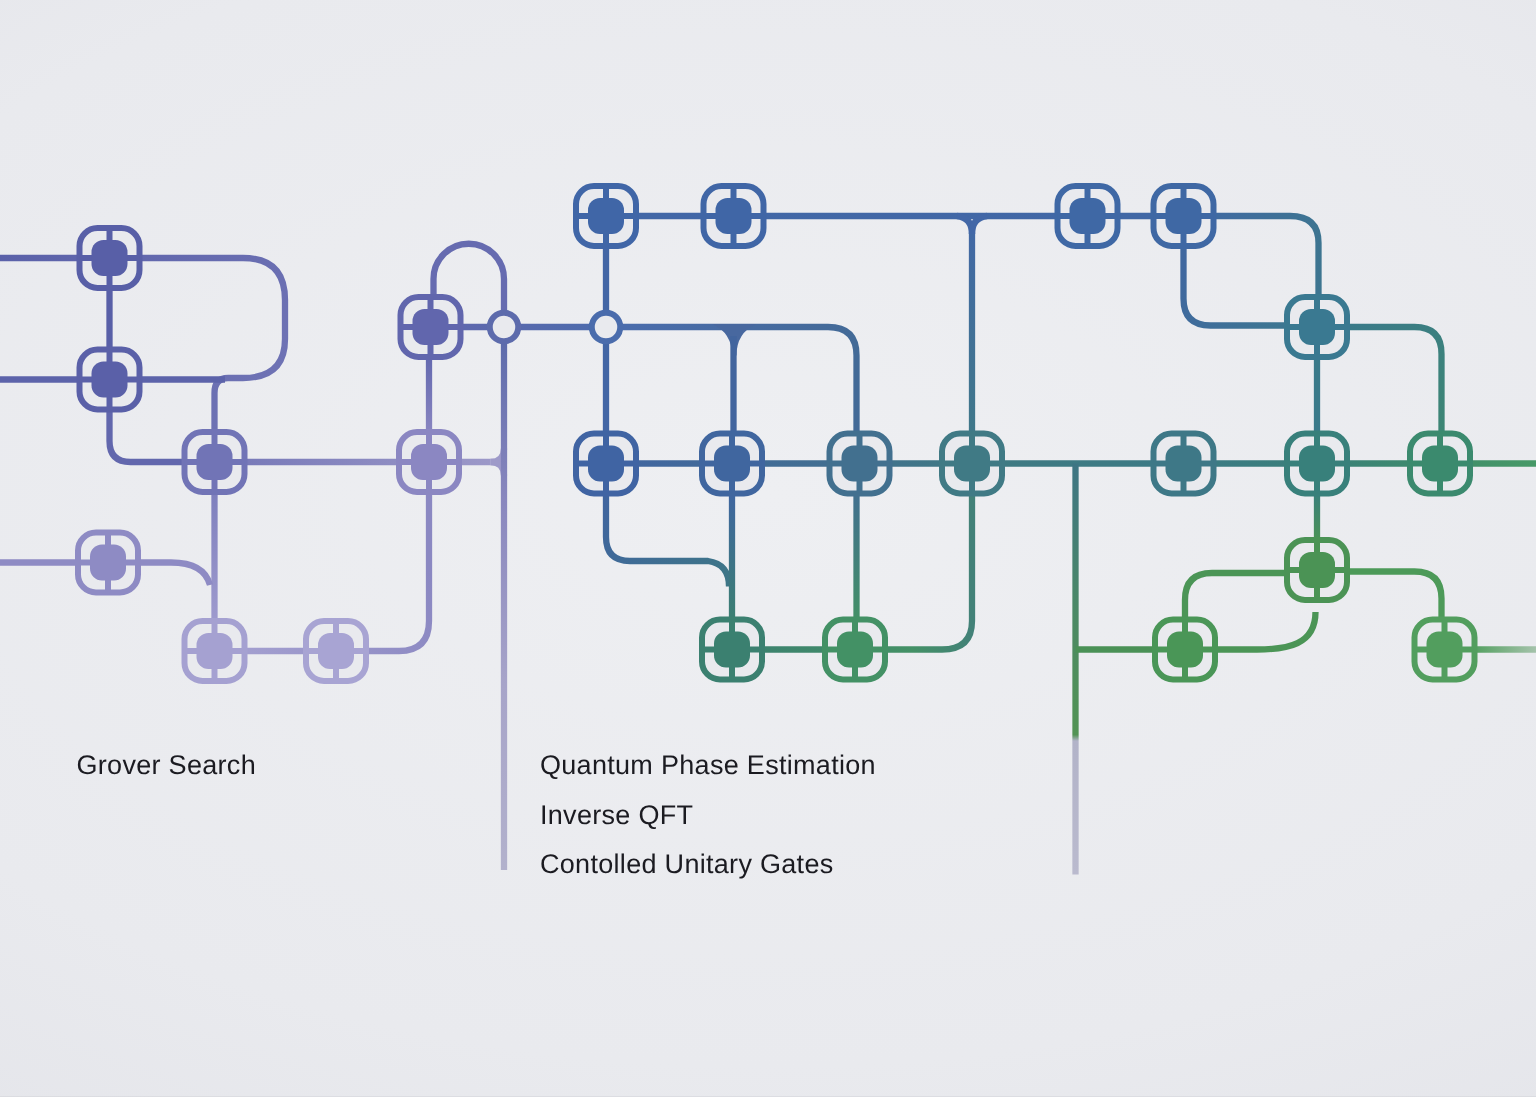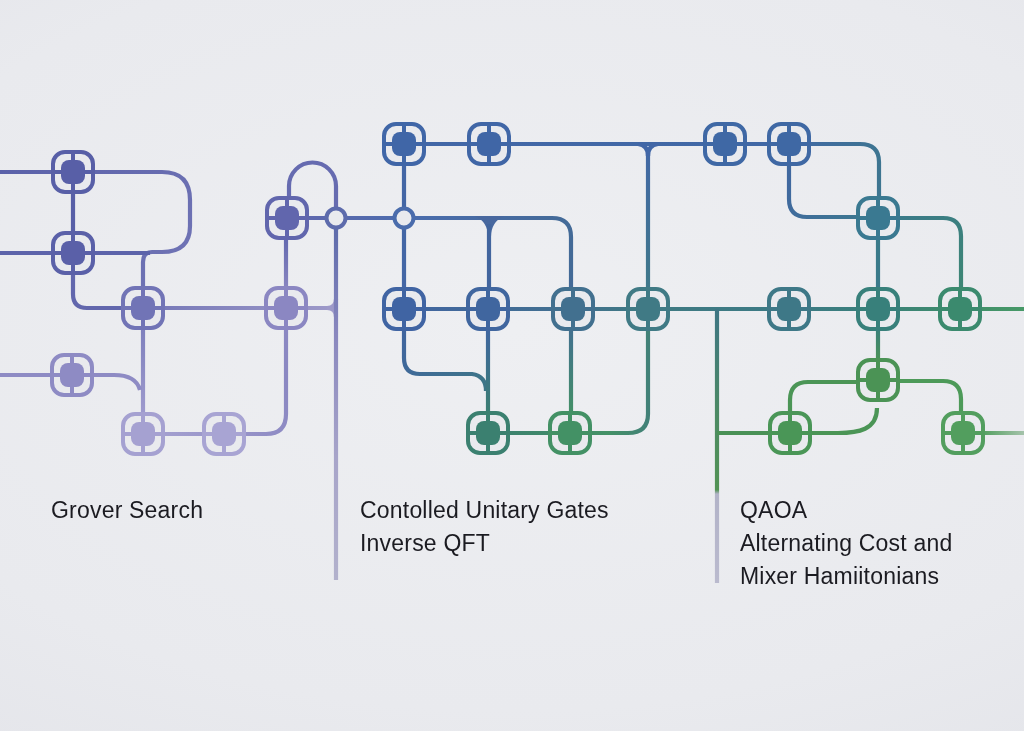--- a/index.html
+++ b/index.html
@@ -6,21 +6,21 @@
   .stage{
     position:relative;
     width:1024px;height:731px;
     overflow:hidden;
     background:radial-gradient(ellipse 120% 95% at 50% 45%, #eeeff2 0%, #e9eaee 55%, #dfe0e6 100%);
     font-family:"Liberation Sans", sans-serif;
   }
   .stage svg{position:absolute;left:0;top:0;}
   .label{
     position:absolute;top:494px;
-    font-size:23px;line-height:33px;
+    font-size:18px;line-height:33px;
     letter-spacing:0.2px;
     color:#1b1b21;
     white-space:nowrap;
   }
   .label-grover{left:51px;}
   .label-qpe{left:360px;}
   .label-qaoa{left:740px;}
 </style>
 </head>
 <body>
@@ -282,23 +282,19 @@
       </g>
       <circle cx="336" cy="218" r="9.5" fill="#e9eaee" stroke="#5d6bac" stroke-width="4"></circle>
       <circle cx="404" cy="218" r="9.5" fill="#e9eaee" stroke="#4a6cac" stroke-width="4"></circle>
     </svg>
 
   <div class="label label-grover">
     <div>Grover Search</div>
   </div>
 
   <div class="label label-qpe">
+    <div>Quantum Phase Estimation</div>
+    <div>Inverse QFT</div>
     <div>Contolled Unitary Gates</div>
-    <div>Inverse QFT</div>
   </div>
 
-  <div class="label label-qaoa">
-    <div>QAOA</div>
-    <div>Alternating Cost and</div>
-    <div>Mixer Hamiitonians</div>
-  </div>
 
 </div>
 
 </body></html>

